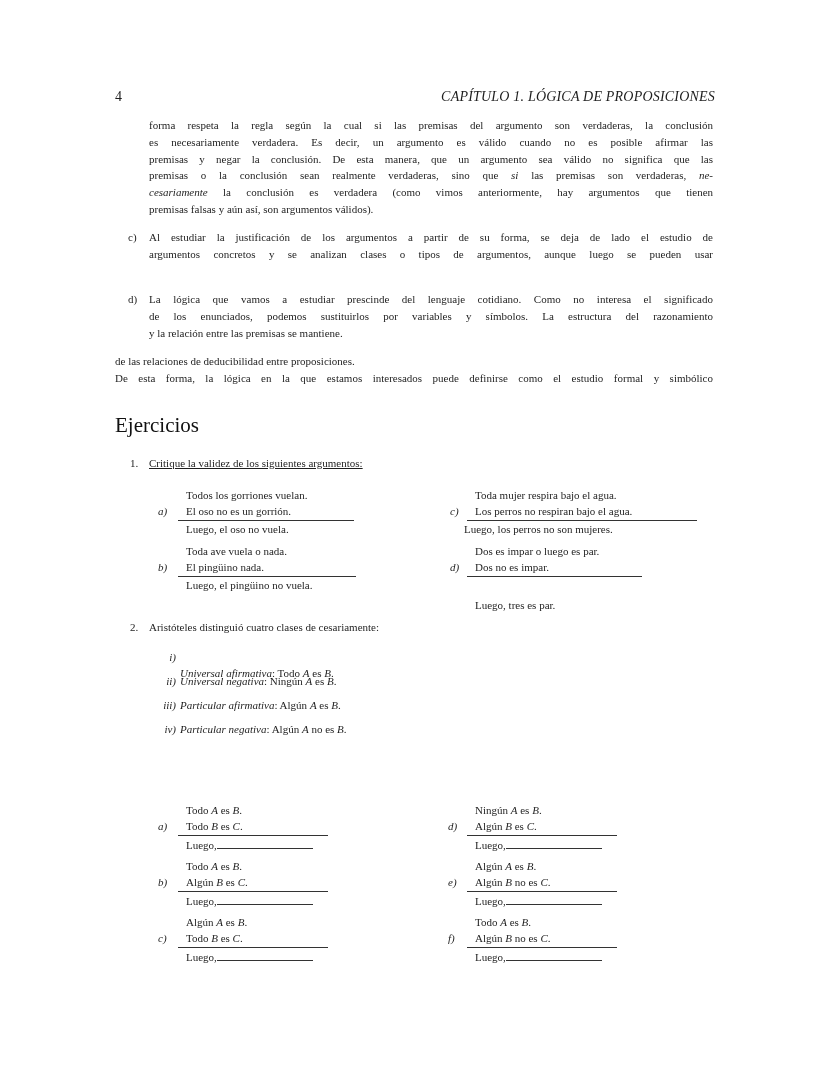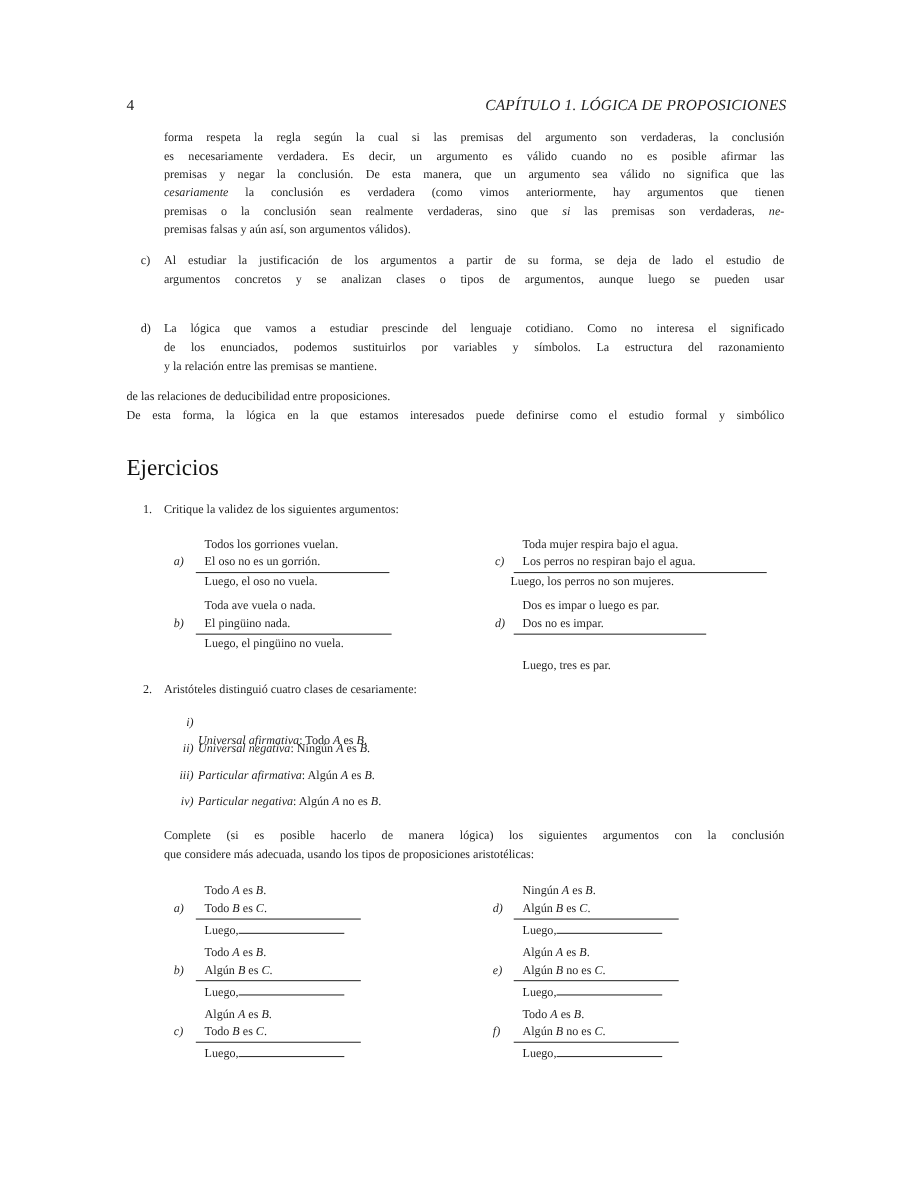--- a/index.html
+++ b/index.html
@@ -26,22 +26,22 @@
 
 <div class="page">
 
   <div class="abs txt header-num">4</div>
   <div class="abs txt header-title">CAPÍTULO 1.  LÓGICA DE PROPOSICIONES</div>
 
   <div class="abs txt para" style="left:149px; top:117px; width:564px;">
     <span class="line">forma respeta la regla según la cual si las premisas del argumento son verdaderas, la conclusión</span>
     <span class="line">es necesariamente verdadera. Es decir, un argumento es válido cuando no es posible afirmar las</span>
     <span class="line">premisas y negar la conclusión. De esta manera, que un argumento sea válido no significa que las</span>
+    <span class="line"><span>premisas o la conclusión sean realmente verdaderas, sino que </span><i>si</i><span> las premisas son verdaderas, </span><i>ne-</i></span>
     <span class="line"><i>cesariamente</i> <span>la conclusión es verdadera (como vimos anteriormente, hay argumentos que tienen</span></span>
-    <span class="line"><span>premisas o la conclusión sean realmente verdaderas, sino que </span><i>si</i><span> las premisas son verdaderas, </span><i>ne-</i></span>
     <span class="line last">premisas falsas y aún así, son argumentos válidos).</span>
   </div>
 
   <div class="abs txt" style="left:128px; top:229px;">c)</div>
   <div class="abs txt para" style="left:149px; top:229px; width:564px;">
     <span class="line">Al estudiar la justificación de los argumentos a partir de su forma, se deja de lado el estudio de</span>
     <span class="line">argumentos concretos y se analizan clases o tipos de argumentos, aunque luego se pueden usar</span>
   </div>
 
   <div class="abs txt" style="left:128px; top:291px;">d)</div>
@@ -52,21 +52,21 @@
   </div>
 
   <div class="abs txt para" style="left:115px; top:353px; width:598px;">
     <span class="line last">de las relaciones de deducibilidad entre proposiciones.</span>
     <span class="line">De esta forma, la lógica en la que estamos interesados puede definirse como el estudio formal y simbólico</span>
   </div>
 
   <div class="abs heading">Ejercicios</div>
 
   <div class="abs txt" style="left:130px; top:455px;">1.</div>
-  <div class="abs txt" style="left:149px; top:455px;">Critique la validez de los siguientes argumentos:</div>
+  <div class="abs txt" style="left:149px; top:455px;text-decoration:underline;">Critique la validez de los siguientes argumentos:</div>
 
   <div class="arg txt" style="left:158px; top:487px;">
     <span class="lab" style="left:0; top:16px;">a)</span>
     <span class="p1" style="left:28px; top:0;">Todos los gorriones vuelan.</span>
     <span class="p2" style="left:28px; top:16px;">El oso no es un gorrión.</span>
     <span class="rule" style="left:20px; top:33px; width:176px;"></span>
     <span class="c" style="left:28px; top:34px;">Luego, el oso no vuela.</span>
   </div>
 
   <div class="arg txt" style="left:158px; top:543px;">
@@ -106,24 +106,20 @@
   </div>
   <div class="abs txt" style="left:0; top:697px; width:828px;">
     <span class="abs it" style="right:652px; top:0;">iii)</span>
     <span class="abs" style="left:180px; top:0; white-space:nowrap;"><i>Particular afirmativa</i><span>: Algún </span><i>A</i><span> es </span><i>B</i><span>.</span></span>
   </div>
   <div class="abs txt" style="left:0; top:721px; width:828px;">
     <span class="abs it" style="right:652px; top:0;">iv)</span>
     <span class="abs" style="left:180px; top:0; white-space:nowrap;"><i>Particular negativa</i><span>: Algún </span><i>A</i><span> no es </span><i>B</i><span>.</span></span>
   </div>
 
-  <div class="abs txt para" style="left:149px; top:752px; width:564px;">
-    <span class="line">Complete (si es posible hacerlo de manera lógica) los siguientes argumentos con la conclusión</span>
-    <span class="line last">que considere más adecuada, usando los tipos de proposiciones aristotélicas:</span>
-  </div>
 
   <div class="arg txt" style="left:158px; top:802px;">
     <span class="lab" style="left:0; top:16px;">a)</span>
     <span class="p1" style="left:28px; top:0;"><span>Todo </span><i>A</i><span> es </span><i>B</i><span>.</span></span>
     <span class="p2" style="left:28px; top:16px;"><span>Todo </span><i>B</i><span> es </span><i>C</i><span>.</span></span>
     <span class="rule" style="left:20px; top:33px; width:150px;"></span>
     <span class="c" style="left:28px; top:34px;"><span>Luego,</span><span class="blank" style="width:96px;"></span></span>
   </div>
 
   <div class="arg txt" style="left:158px; top:858px;">

